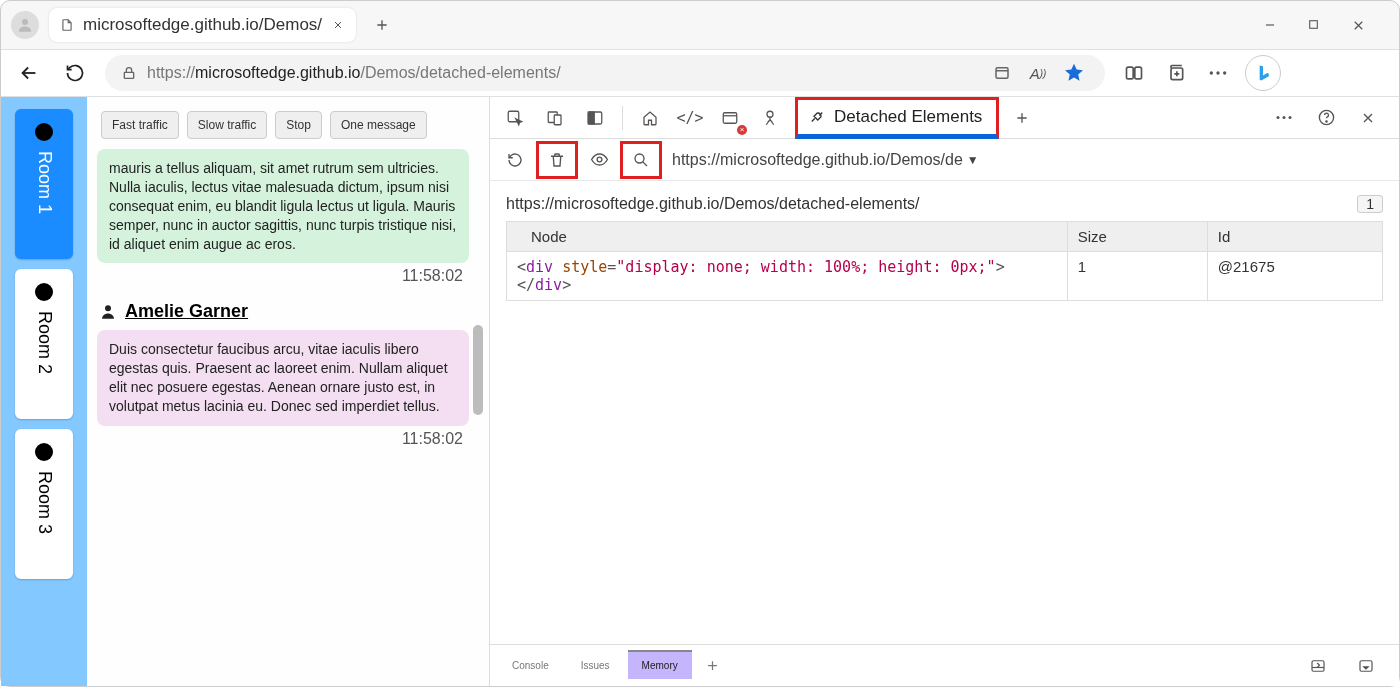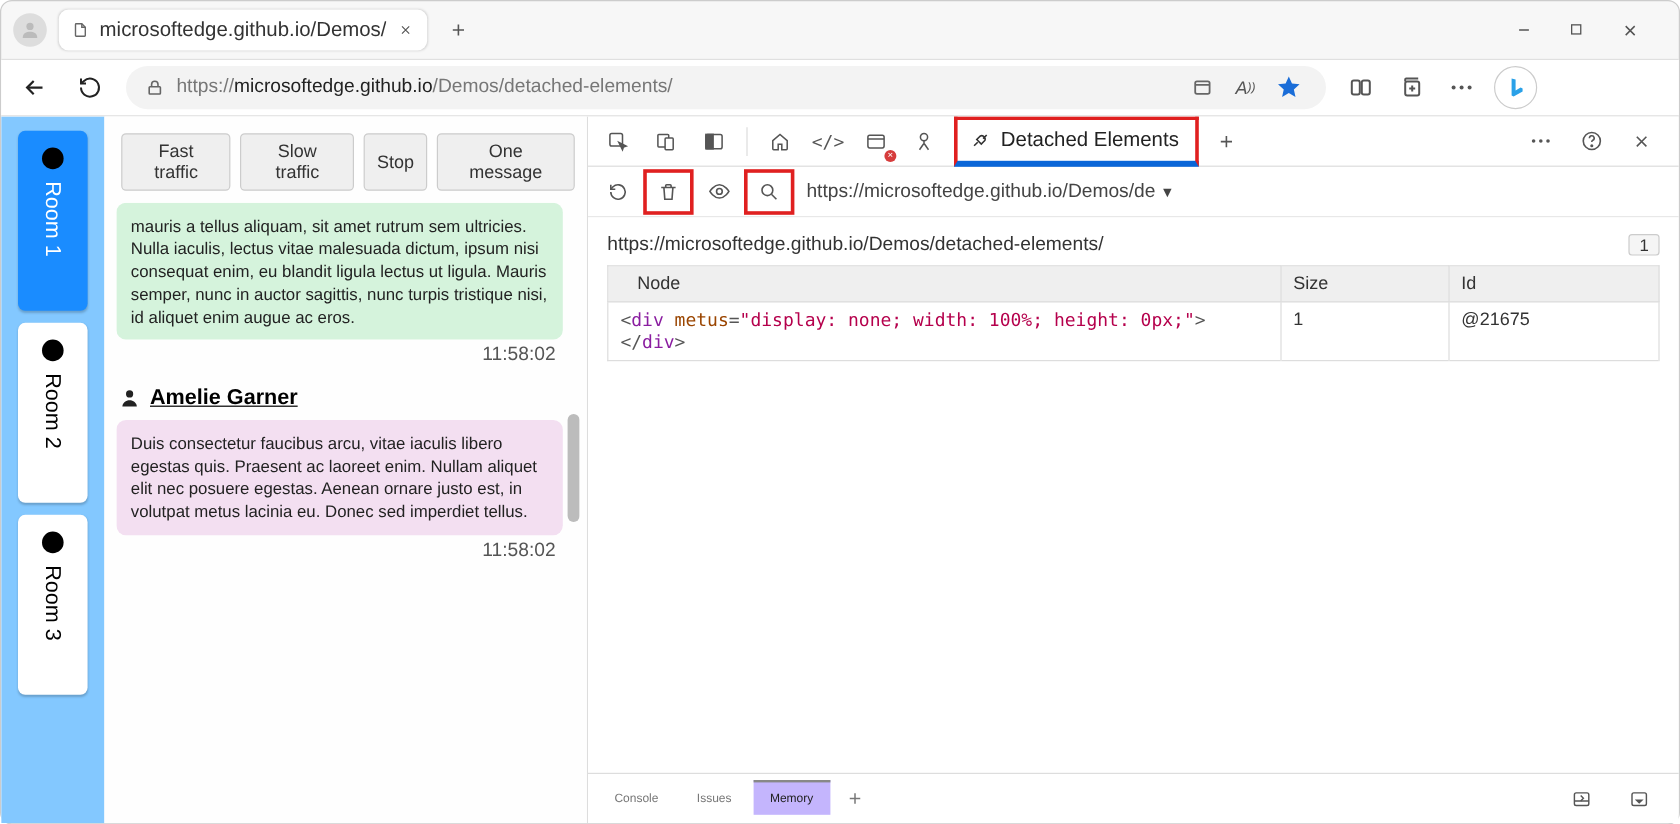--- a/index.html
+++ b/index.html
@@ -37,21 +37,21 @@
 
 .room-col { width:86px; background:#83c8ff; display:flex; flex-direction:column; align-items:center; padding:12px 0; gap:10px; }
 .room-item { width:58px; height:150px; background:#fff; border-radius:6px; display:flex; flex-direction:column; align-items:center; padding:14px 0; box-shadow:0 1px 2px rgba(0,0,0,.2); cursor:pointer;}
 .room-item.active { background:#1a8cff; color:#fff; }
 .room-dot { width:18px; height:18px; border-radius:50%; background:#000; margin-bottom:10px;}
 .room-item.active .room-dot { background:#000; }
 .room-label { writing-mode: vertical-rl; font-size:18px; font-weight:500; }
 
 .chat-col { flex:1; display:flex; flex-direction:column; background:#fefefe; padding:8px 6px 8px 10px; position:relative;}
 .btn-row { display:flex; gap:8px; padding:6px 4px 10px; }
-.btn { background:#efefef; border:1px solid #ccc; border-radius:4px; padding:6px 10px; font-size:15px; color:#333; cursor:pointer; }
+.btn { background:#efefef; border:1px solid #ccc; border-radius:4px; padding:6px 10px; font-size:12px; color:#333; cursor:pointer; }
 .messages { flex:1; overflow:hidden; position:relative; padding-right:14px;}
 .msg-block { margin-bottom:10px; }
 .msg-author { font-size:18px; font-weight:700; display:flex; align-items:center; gap:8px; padding:4px 2px 8px;text-decoration:underline;}
 .msg-author svg { width:18px; height:18px; }
 .bubble { border-radius:8px; padding:10px 12px; font-size:14px; line-height:1.35; color:#222; }
 .bubble.green { background:#d5f3dc; }
 .bubble.pink { background:#f3dff1; }
 .ts { text-align:right; font-size:16px; color:#555; padding:4px 6px 2px;}
 .scroll-thumb { position:absolute; right:0; top:176px; width:10px; height:90px; background:#bcbcbc; border-radius:5px; }
 
@@ -363,21 +363,21 @@
           <thead>
             <tr>
               <th style="width:64%;padding-left:24px;">Node</th>
               <th style="width:16%;">Size</th>
               <th style="width:20%;">Id</th>
             </tr>
           </thead>
           <tbody>
             <tr>
               <td class="dt-node">
-                <span class="t-punc">&lt;</span><span class="t-tag">div</span> <span class="t-attr">metus</span><span class="t-punc">=</span><span class="t-str">"display: none; width: 100%; height: 0px;"</span><span class="t-punc">&gt;&lt;/</span><span class="t-tag">div</span><span class="t-punc">&gt;</span>
+                <span class="t-punc">&lt;</span><span class="t-tag">div</span> <span class="t-attr">style</span><span class="t-punc">=</span><span class="t-str">"display: none; width: 100%; height: 0px;"</span><span class="t-punc">&gt;&lt;/</span><span class="t-tag">div</span><span class="t-punc">&gt;</span>
               </td>
               <td>1</td>
               <td>@21675</td>
             </tr>
           </tbody>
         </table>
         <div style="flex:1"></div>
       </div>
 
 

